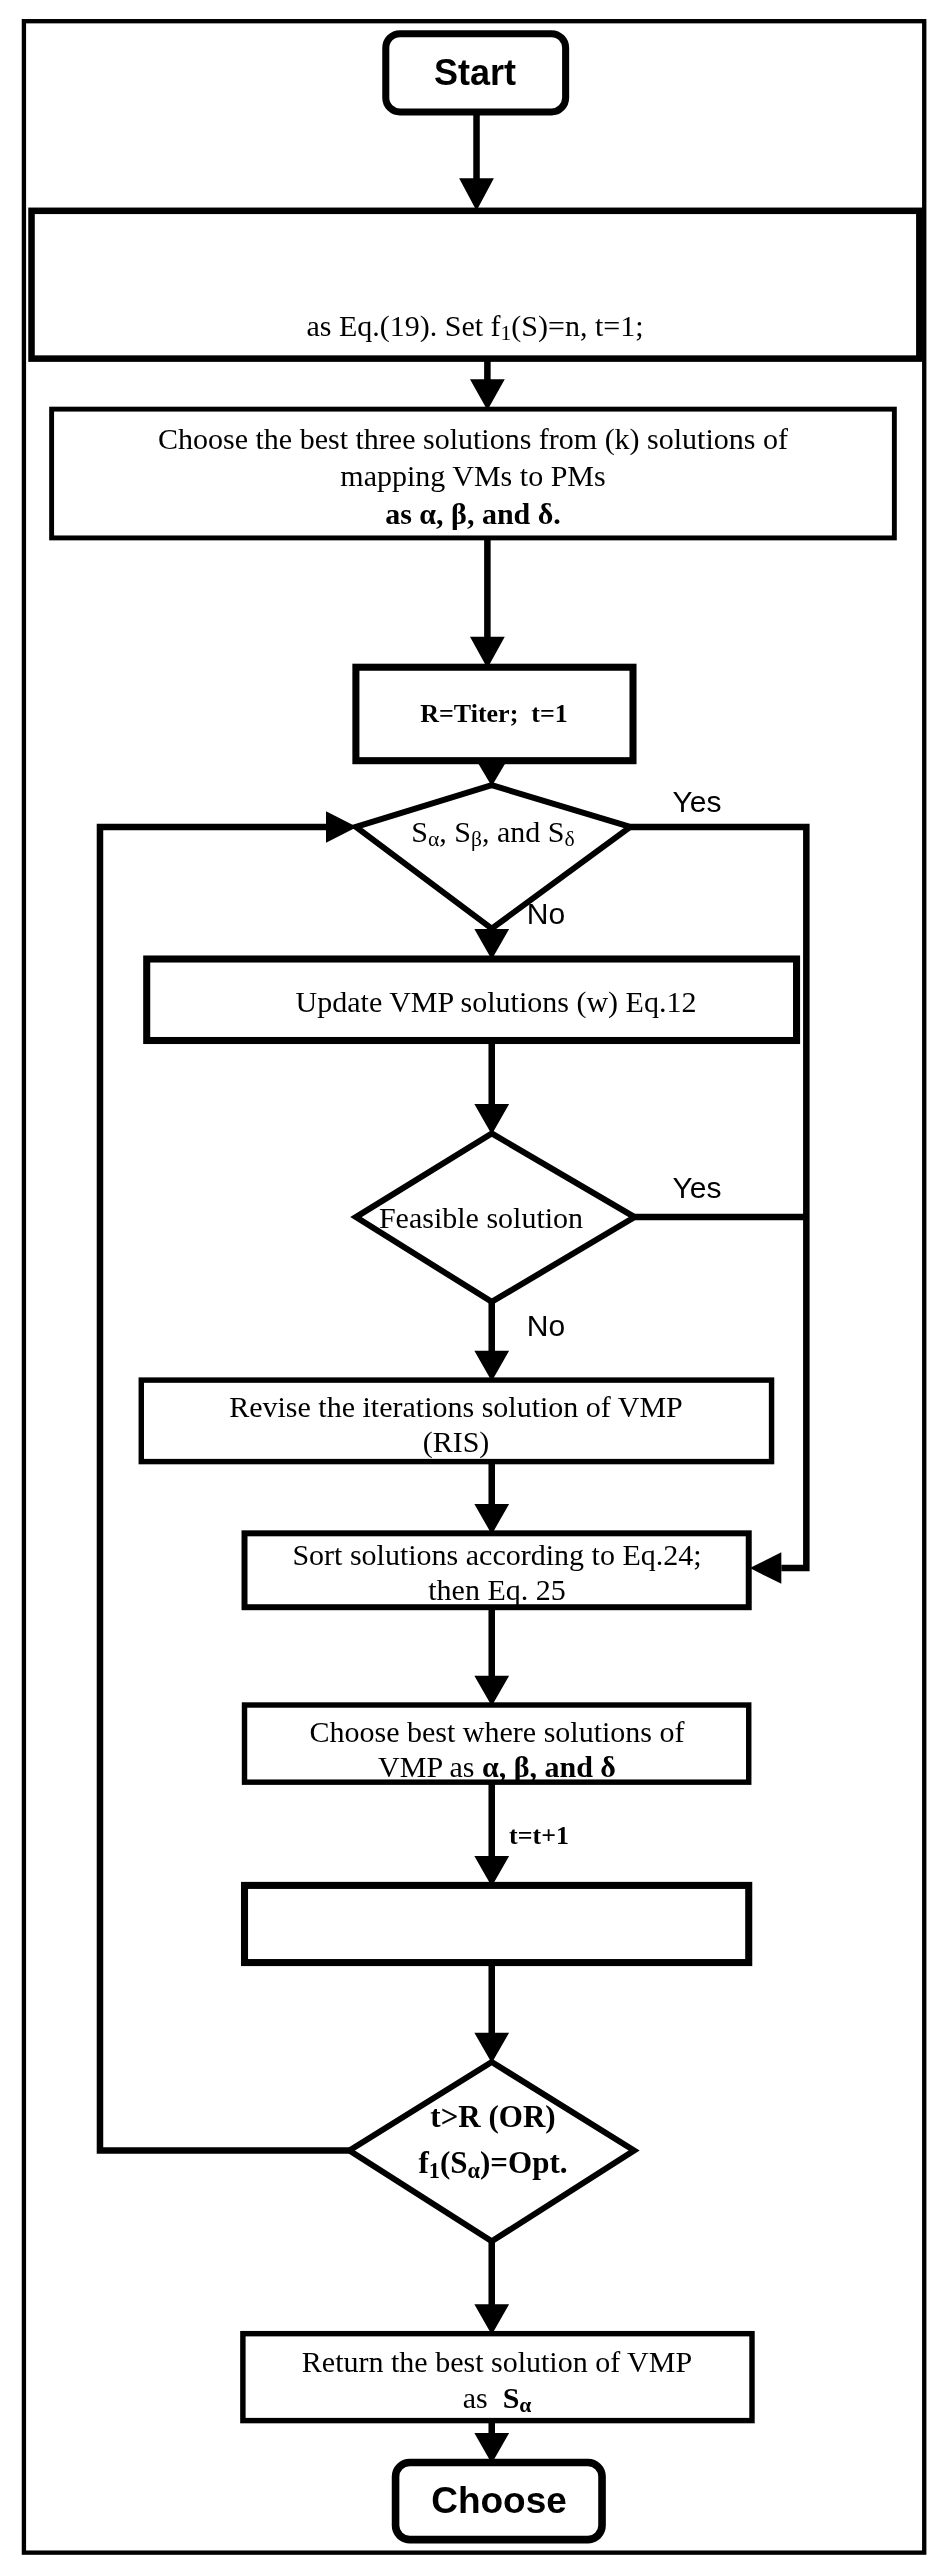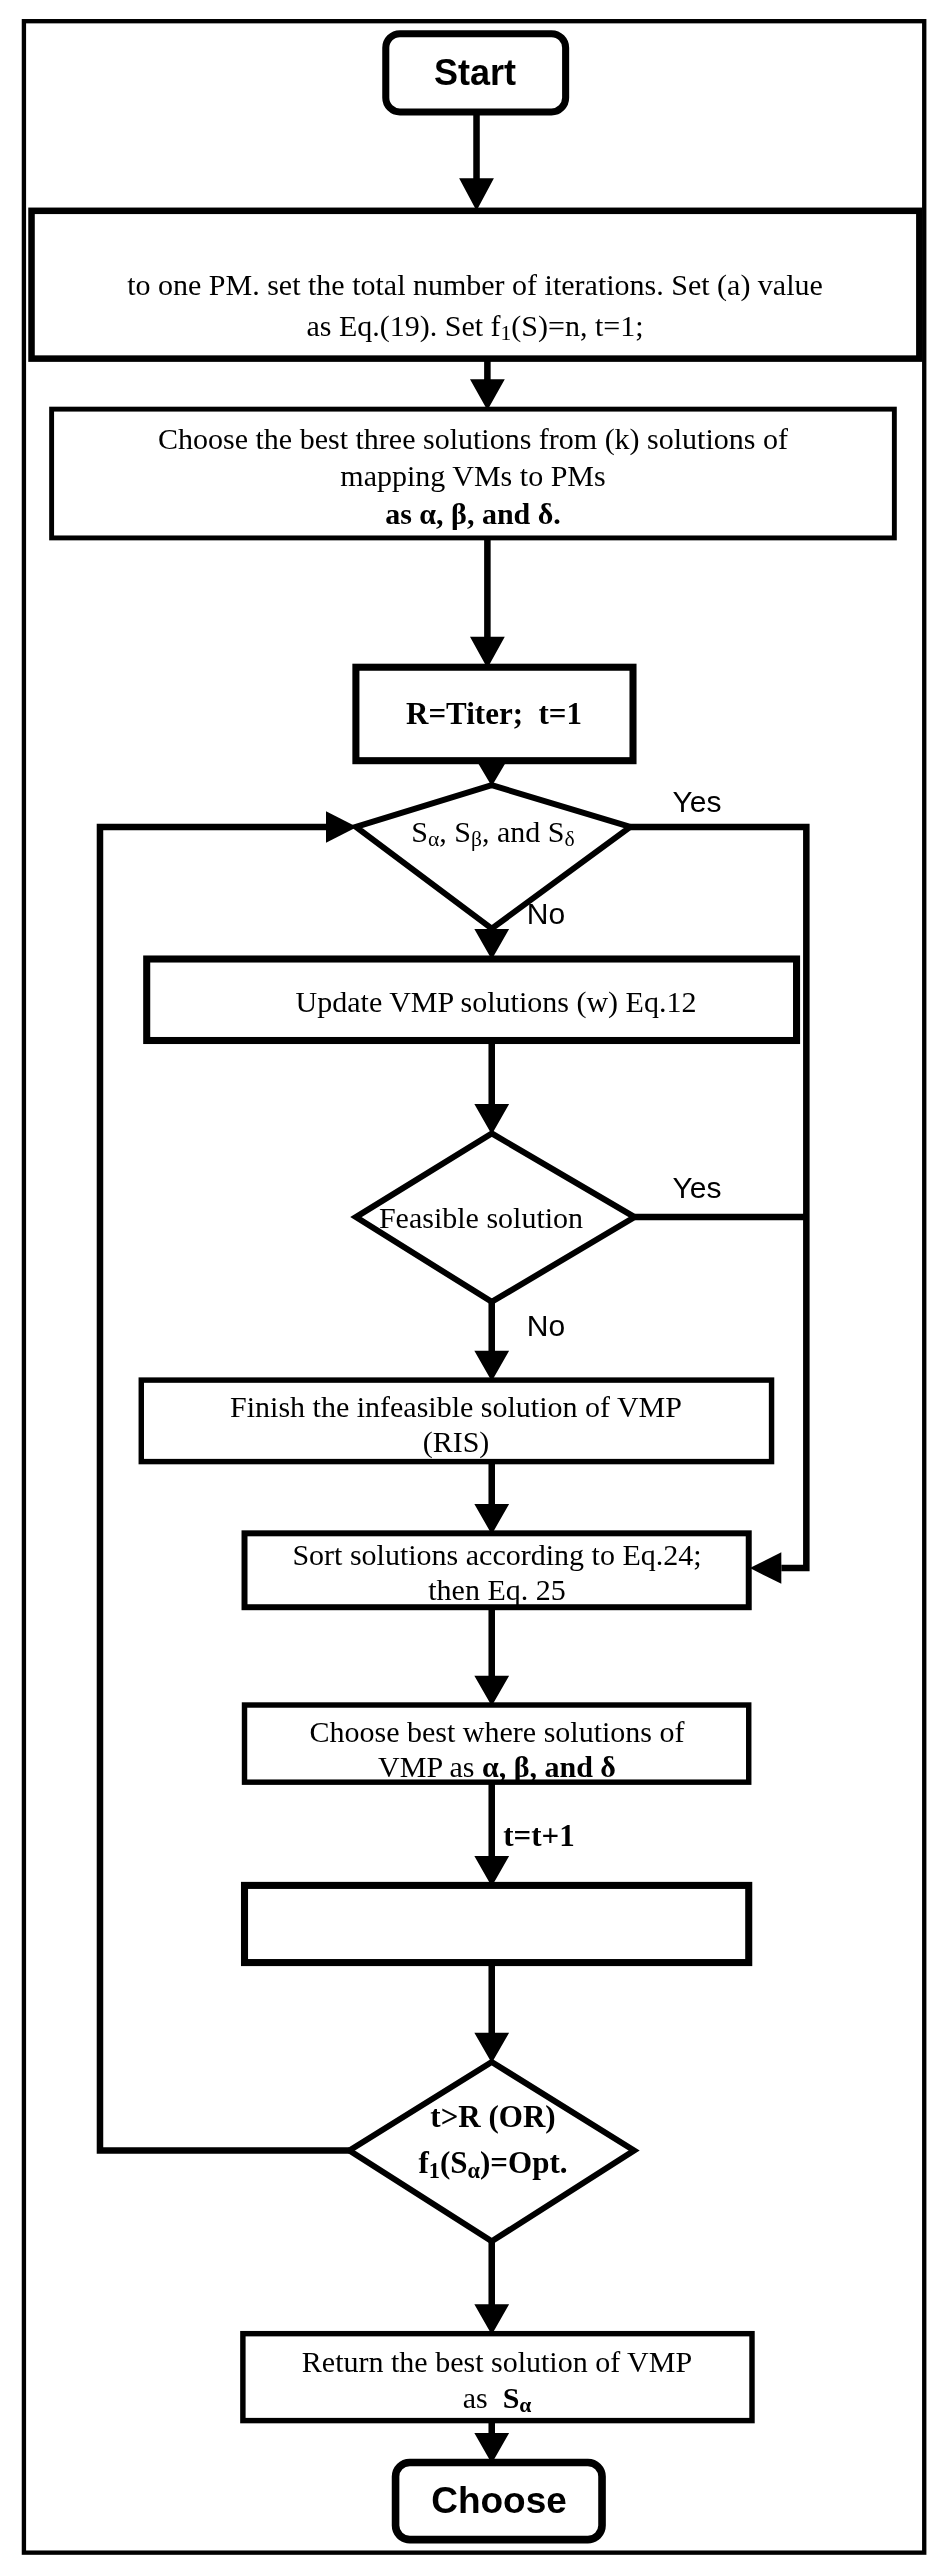--- a/index.html
+++ b/index.html
@@ -2,21 +2,21 @@
 <html style="font-size:8.7px"><head>
 <meta charset="utf-8">
 <style>
   html,body{margin:0;padding:0;background:#ffffff;}
   #canvas{position:relative;width:940px;height:2576px;background:#ffffff;overflow:hidden;}
   #canvas svg{position:absolute;left:0;top:0;}
   .t{position:absolute;transform:translate(-50%,-50%);white-space:pre;color:#000;
      font-family:"Liberation Serif",serif;font-size:30px;text-align:center;line-height:1.1;}
   .sans{font-family:"Liberation Sans",sans-serif;}
   .bold{font-weight:bold;}
-  .f58{font-size:31px;}
+  .f58{font-size:26px;}
   .f66{font-size:36px;}
   .f68{font-size:37px;}
   sub{font-size:0.72em;vertical-align:-0.22em;line-height:0;}
 </style>
 </head>
 <body>
 
 <div id="canvas">
 
   <svg width="940" height="2576" viewBox="0 0 1730 4741">
@@ -55,40 +55,39 @@
     <rect x="450" y="2822" width="928" height="136" fill="#fff" stroke="#000" stroke-width="11"></rect>
     <rect x="450" y="3138" width="928" height="142" fill="#fff" stroke="#000" stroke-width="10"></rect>
     <rect x="450" y="3470" width="928" height="142" fill="#fff" stroke="#000" stroke-width="13"></rect>
     <polygon points="905,3795 1167,3958 905,4125 643,3958" fill="#fff" stroke="#000" stroke-width="11"></polygon>
     <rect x="447" y="4295" width="937" height="160" fill="#fff" stroke="#000" stroke-width="10"></rect>
     <rect x="728" y="4532" width="380" height="142" rx="26" fill="#fff" stroke="#000" stroke-width="14"></rect>
   </svg>
 
   <div class="t sans bold f66" style="left:475px;top:73px;">Start</div>
 
-  <div class="t" style="left:475px;top:284px;">to one PM. set the total number of iterations. Set (a) value</div>
   <div class="t" style="left:475px;top:325px;"><span>as Eq.(19). Set f</span><sub>1</sub><span>(S)=n, t=1;</span></div>
 
   <div class="t" style="left:473px;top:438px;">Choose the best three solutions from (k) solutions of</div>
   <div class="t" style="left:473px;top:475px;">mapping VMs to PMs</div>
   <div class="t bold" style="left:473px;top:513px;">as α, β, and δ.</div>
 
   <div class="t bold f58" style="left:494px;top:714px;">R=Titer;  t=1</div>
 
   <div class="t" style="left:493px;top:831px;font-size:30px;"><span>S</span><sub>α</sub><span>, S</span><sub>β</sub><span>, and S</span><sub>δ</sub></div>
   <div class="t sans" style="left:697px;top:801px;">Yes</div>
   <div class="t sans" style="left:546px;top:913px;">No</div>
 
   <div class="t" style="left:496px;top:1001px;">Update VMP solutions (w) Eq.12</div>
 
   <div class="t" style="left:481px;top:1217px;">Feasible solution</div>
   <div class="t sans" style="left:697px;top:1187px;">Yes</div>
   <div class="t sans" style="left:546px;top:1325px;">No</div>
 
-  <div class="t" style="left:456px;top:1406px;">Finish the infeasible solution of VMP</div>
+  <div class="t" style="left:456px;top:1406px;">Revise the iterations solution of VMP</div>
   <div class="t" style="left:456px;top:1441px;">(RIS)</div>
 
   <div class="t" style="left:497px;top:1554px;">Sort solutions according to Eq.24;</div>
   <div class="t" style="left:497px;top:1589px;">then Eq. 25</div>
 
   <div class="t" style="left:497px;top:1731px;">Choose best where solutions of</div>
   <div class="t" style="left:497px;top:1766px;"><span>VMP as </span><span class="bold">α, β, and δ</span></div>
 
   <div class="t bold f58" style="left:497px;top:1836px;margin-left:42px;">t=t+1</div>
 

